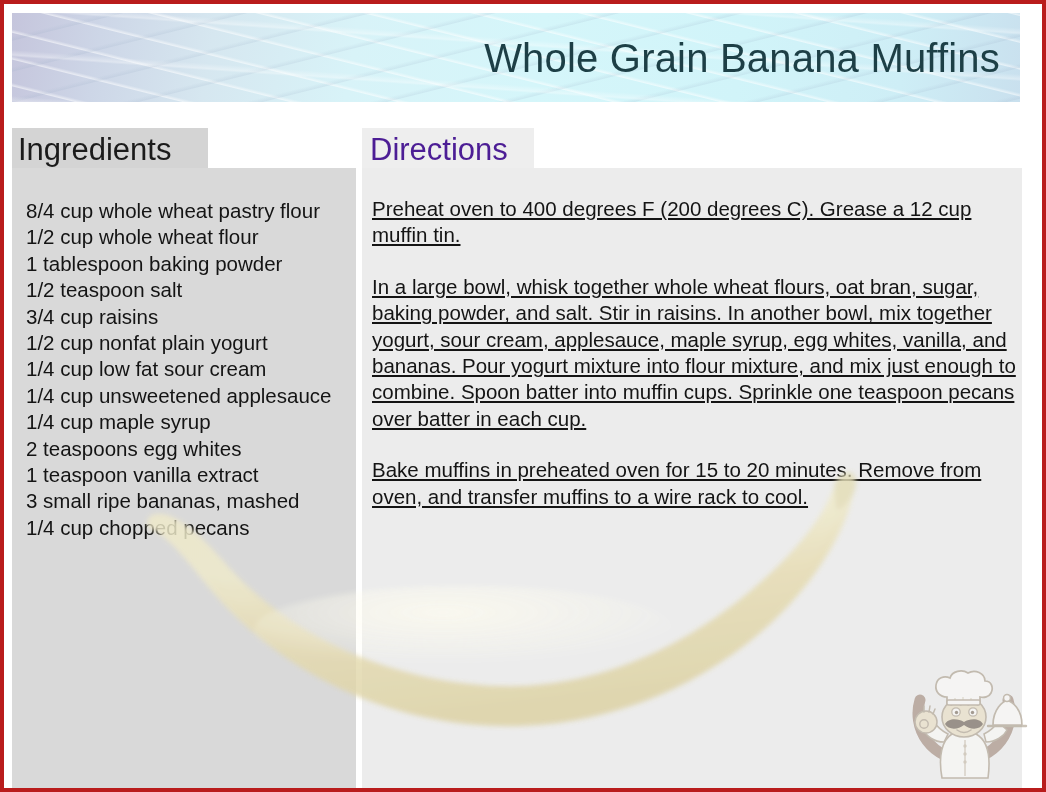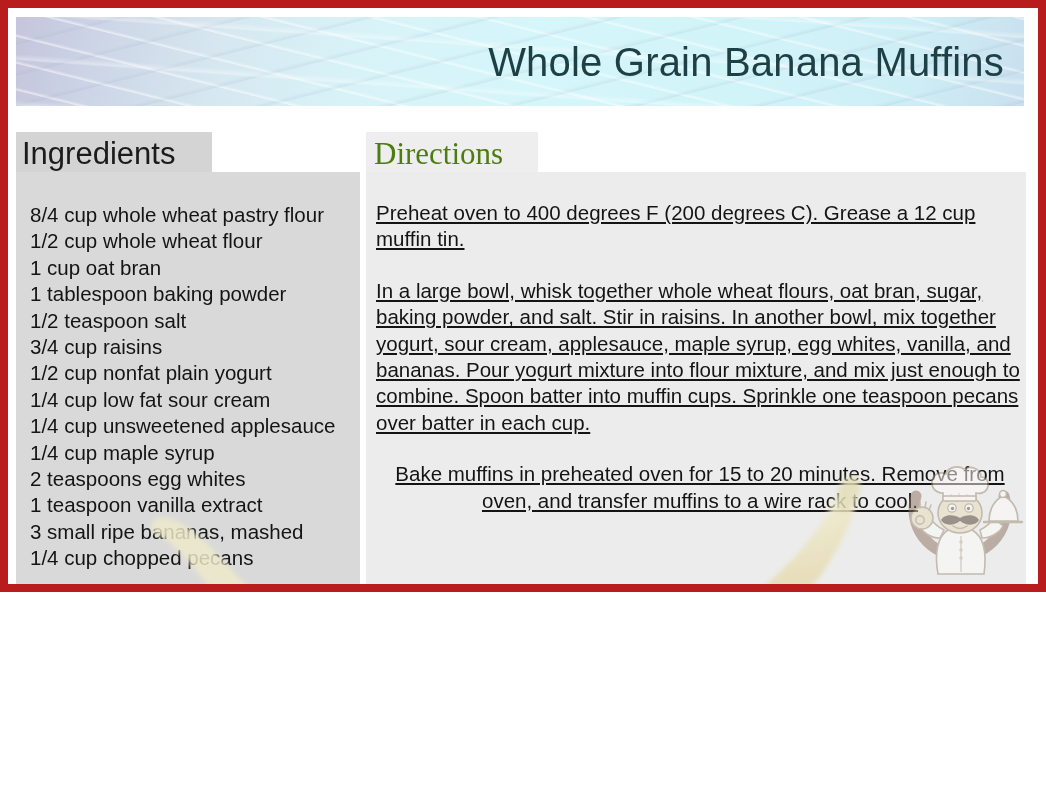--- a/index.html
+++ b/index.html
@@ -8,24 +8,24 @@
     padding: 0;
     background: #ffffff;
   }
   body {
     font-family: "Liberation Sans", sans-serif;
   }
 
   #card {
     position: relative;
     width: 1046px;
-    height: 592px;
+    height: 792px;
     box-sizing: border-box;
     background: #ffffff;
-    border: 8px solid #b91c1c;
+    border: 4px solid #b91c1c;
     overflow: hidden;
   }
 
   
   #banner {
     position: absolute;
     left: 8px;
     top: 9px;
     width: 1008px;
     height: 89px;
@@ -134,22 +134,21 @@
     width: 172px;
     height: 42px;
     background: #eeeeee;
   }
   #directions-heading {
     position: absolute;
     left: 366px;
     top: 127px;
     font-size: 31px;
     line-height: 38px;
-    color: #4d7c0f;
-    font-family: Liberation Serif, serif;
+    color: #4c1d95;
   }
 
   
   #ingredients-list {
     position: absolute;
     left: 14px;
     top: 30px;
     right: 6px;
     margin: 0;
     padding: 0;
@@ -168,21 +167,21 @@
     top: 28px;
     width: 648px;
   }
   #directions-body p {
     margin: 0 0 25px 0;
     font-size: 20.5px;
     line-height: 26.4px;
     color: #141414;
     text-decoration: underline;
   }
-  #directions-body p:last-child { margin-bottom: 0; text-align: center; }
+  #directions-body p:last-child { margin-bottom: 0; }
 
   
   #banana-watermark {
     position: absolute;
     left: 130px;
     top: 430px;
     width: 740px;
     height: 300px;
     pointer-events: none;
     z-index: 3;
@@ -216,21 +215,20 @@
   <div id="ingredients-tab"></div>
   <div id="ingredients-heading">Ingredients</div>
 
   <div id="directions-tab"></div>
   <div id="directions-heading">Directions</div>
 
   <div id="ingredients-panel">
     <ul id="ingredients-list">
         <li>8/4 cup whole wheat pastry flour</li>
         <li>1/2 cup whole wheat flour</li>
-        <li>1 cup oat bran</li>
         <li>1 tablespoon baking powder</li>
         <li>1/2 teaspoon salt</li>
         <li>3/4 cup raisins</li>
         <li>1/2 cup nonfat plain yogurt</li>
         <li>1/4 cup low fat sour cream</li>
         <li>1/4 cup unsweetened applesauce</li>
         <li>1/4 cup maple syrup</li>
         <li>2 teaspoons egg whites</li>
         <li>1 teaspoon vanilla extract</li>
         <li>3 small ripe bananas, mashed</li>

